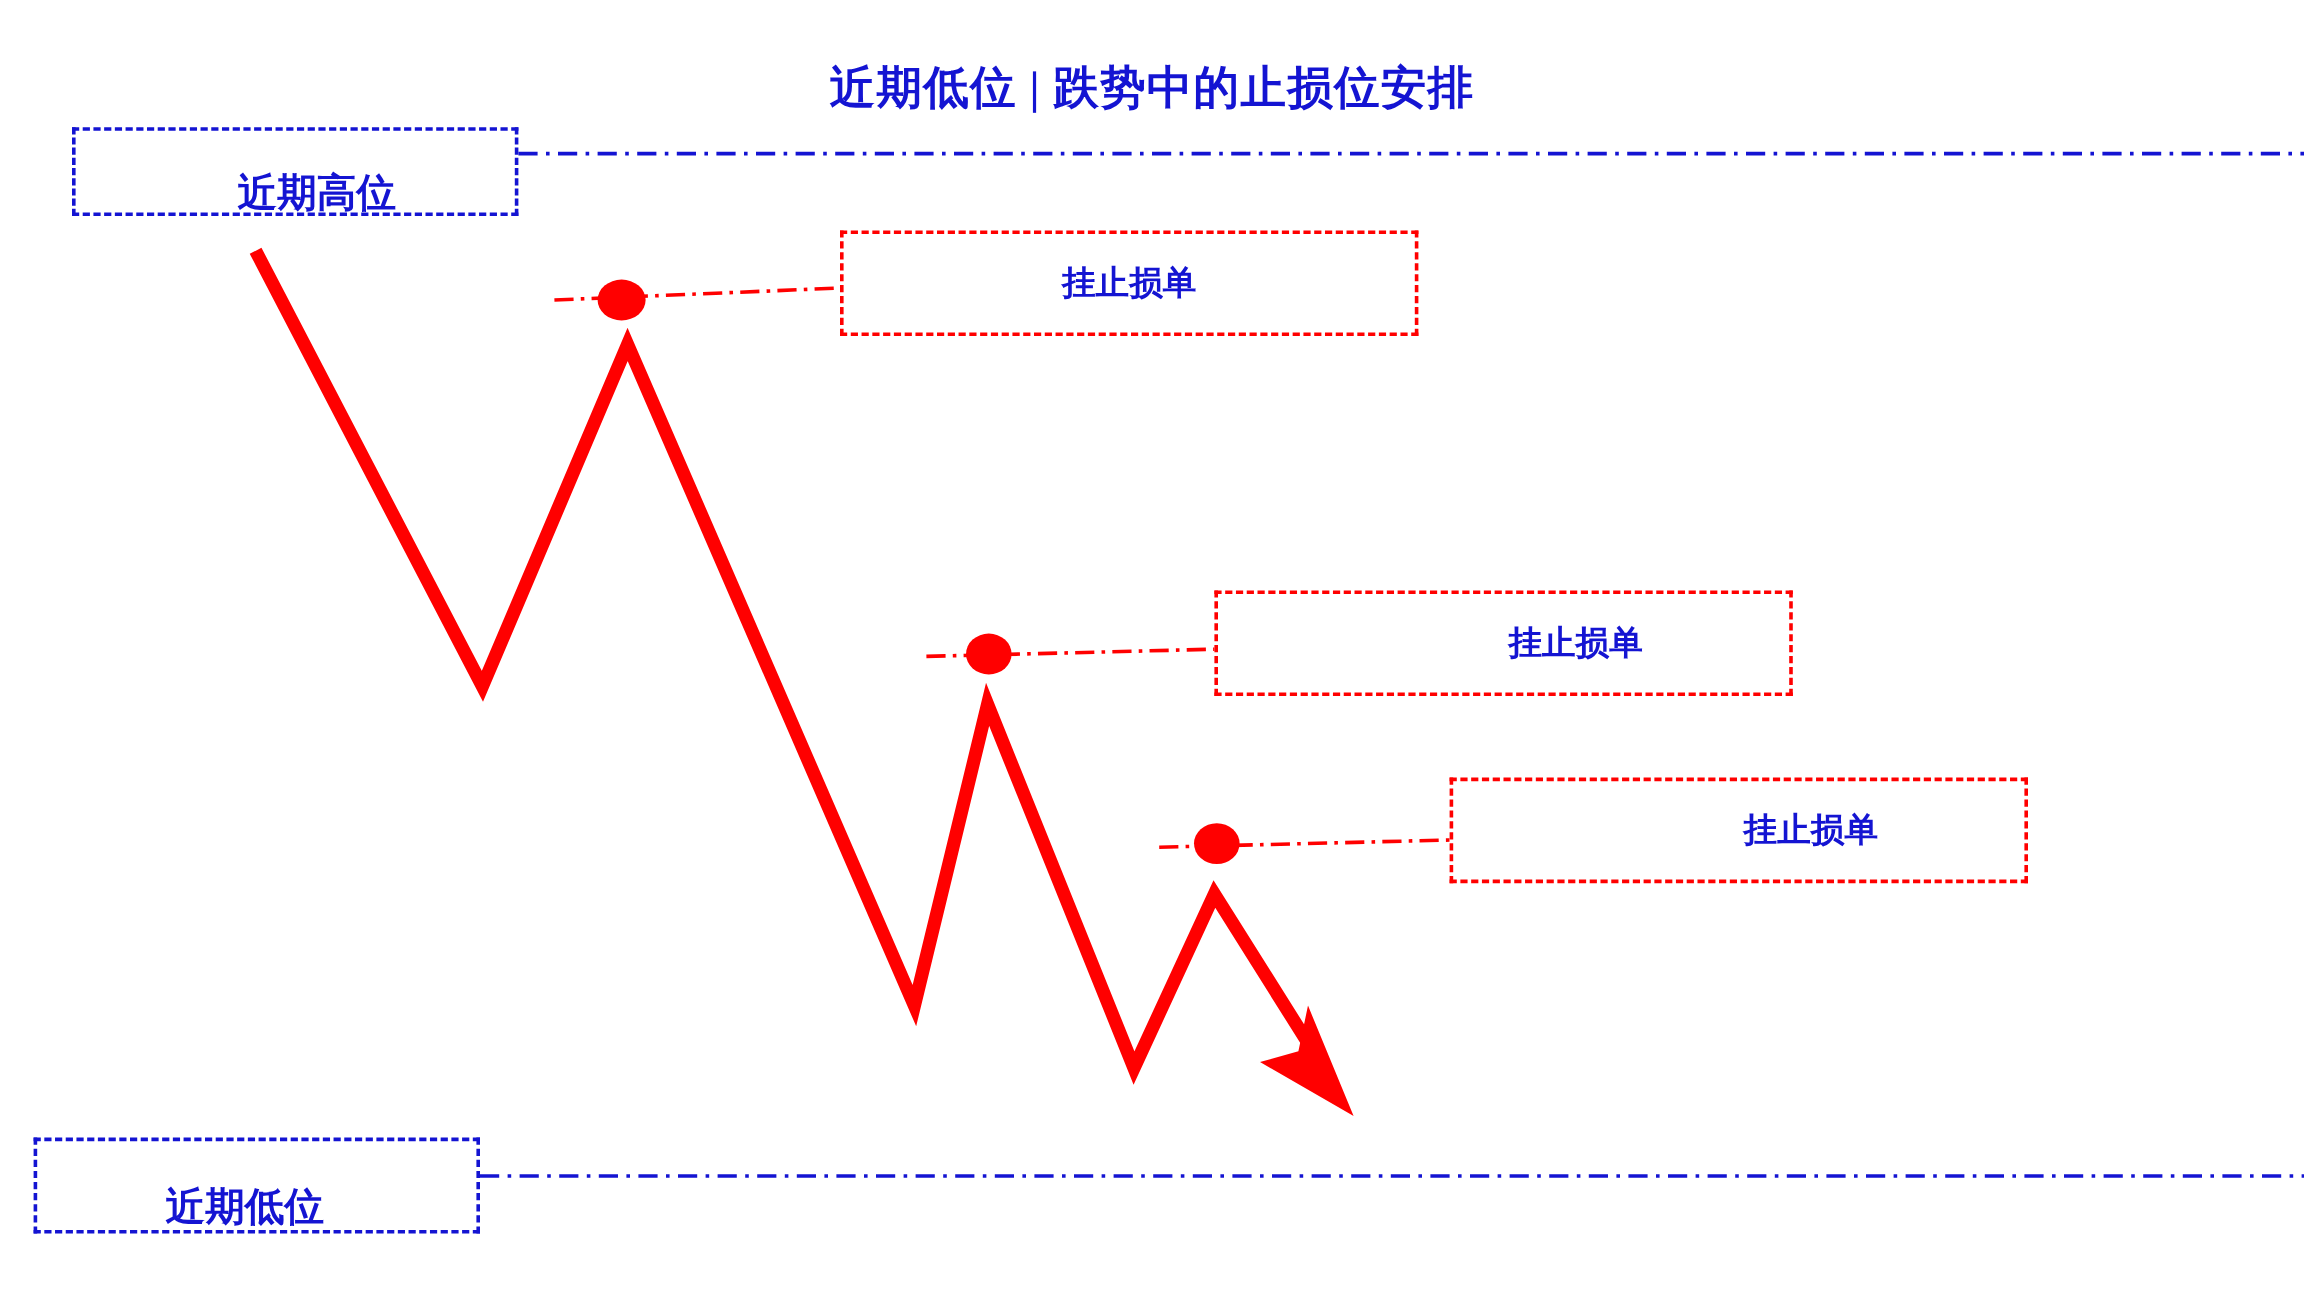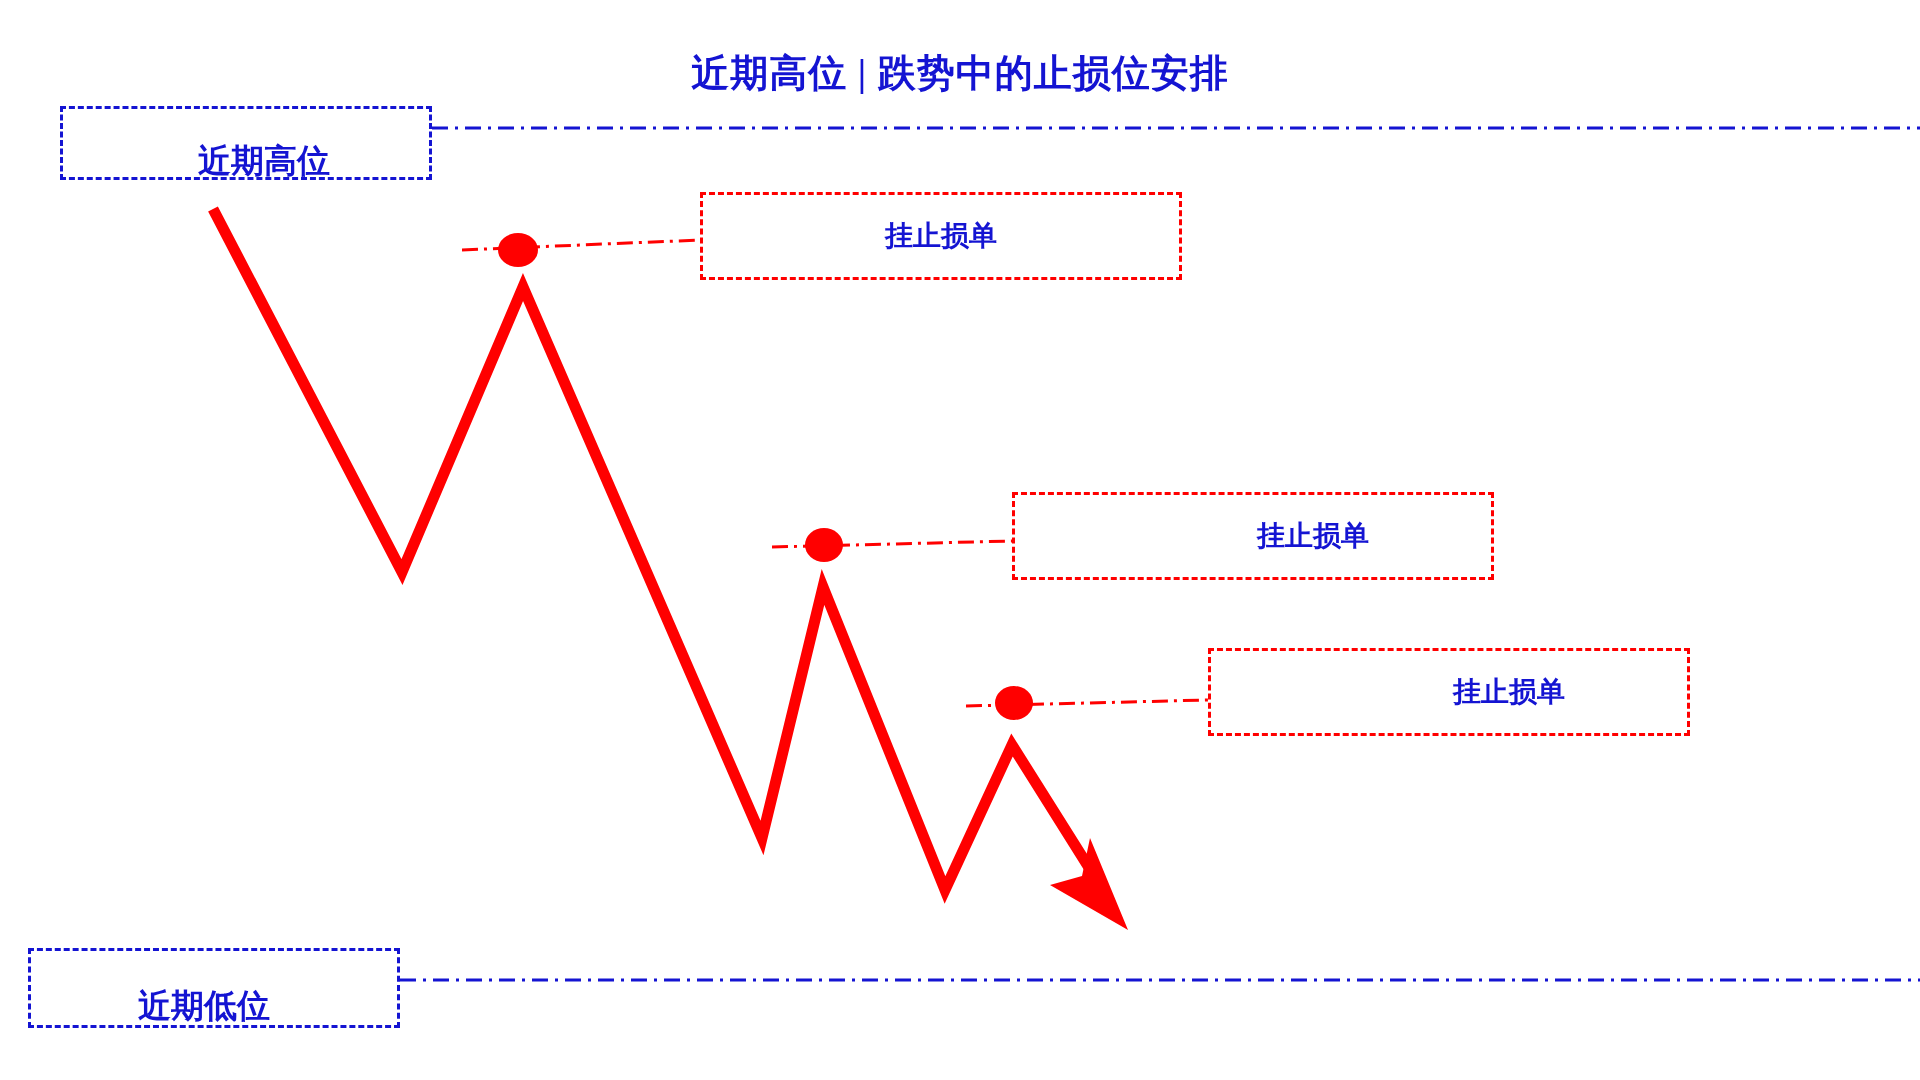--- a/index.html
+++ b/index.html
@@ -84,21 +84,21 @@
   #box-stop-2 .stop-label { transform: translateX(60px); }
   #box-stop-3 .stop-label { transform: translateX(60px); }
   #box-recent-high .level-label { transform: translateX(18px); }
   #box-recent-low  .level-label { transform: translateX(-10px); }
 </style>
 </head>
 <body>
 
 <div id="stage">
 
-  <div class="chart-title">近期高位 | 跌势中的止损位安排</div>
+  <div class="chart-title">近期低位 | 跌势中的止损位安排</div>
 
   <svg id="drawing" viewBox="0 0 1920 1080" xmlns="http://www.w3.org/2000/svg">
 
     <line x1="432" y1="128" x2="1920" y2="128" stroke="#1414d2" stroke-width="3" stroke-dasharray="16 7 3 7" stroke-linecap="butt"></line>
 
     <line x1="400" y1="980" x2="1920" y2="980" stroke="#1414d2" stroke-width="3" stroke-dasharray="16 7 3 7" stroke-linecap="butt"></line>
 
     <polyline points="213,209 402,572 523,287 762,838 823,587 945,890 1012,745 1105,893" fill="none" stroke="#ff0000" stroke-width="11" stroke-linejoin="miter" stroke-linecap="butt"></polyline>
 
     <polygon points="1128,930 1050,885 1082,876 1090,838" fill="#ff0000"></polygon>

